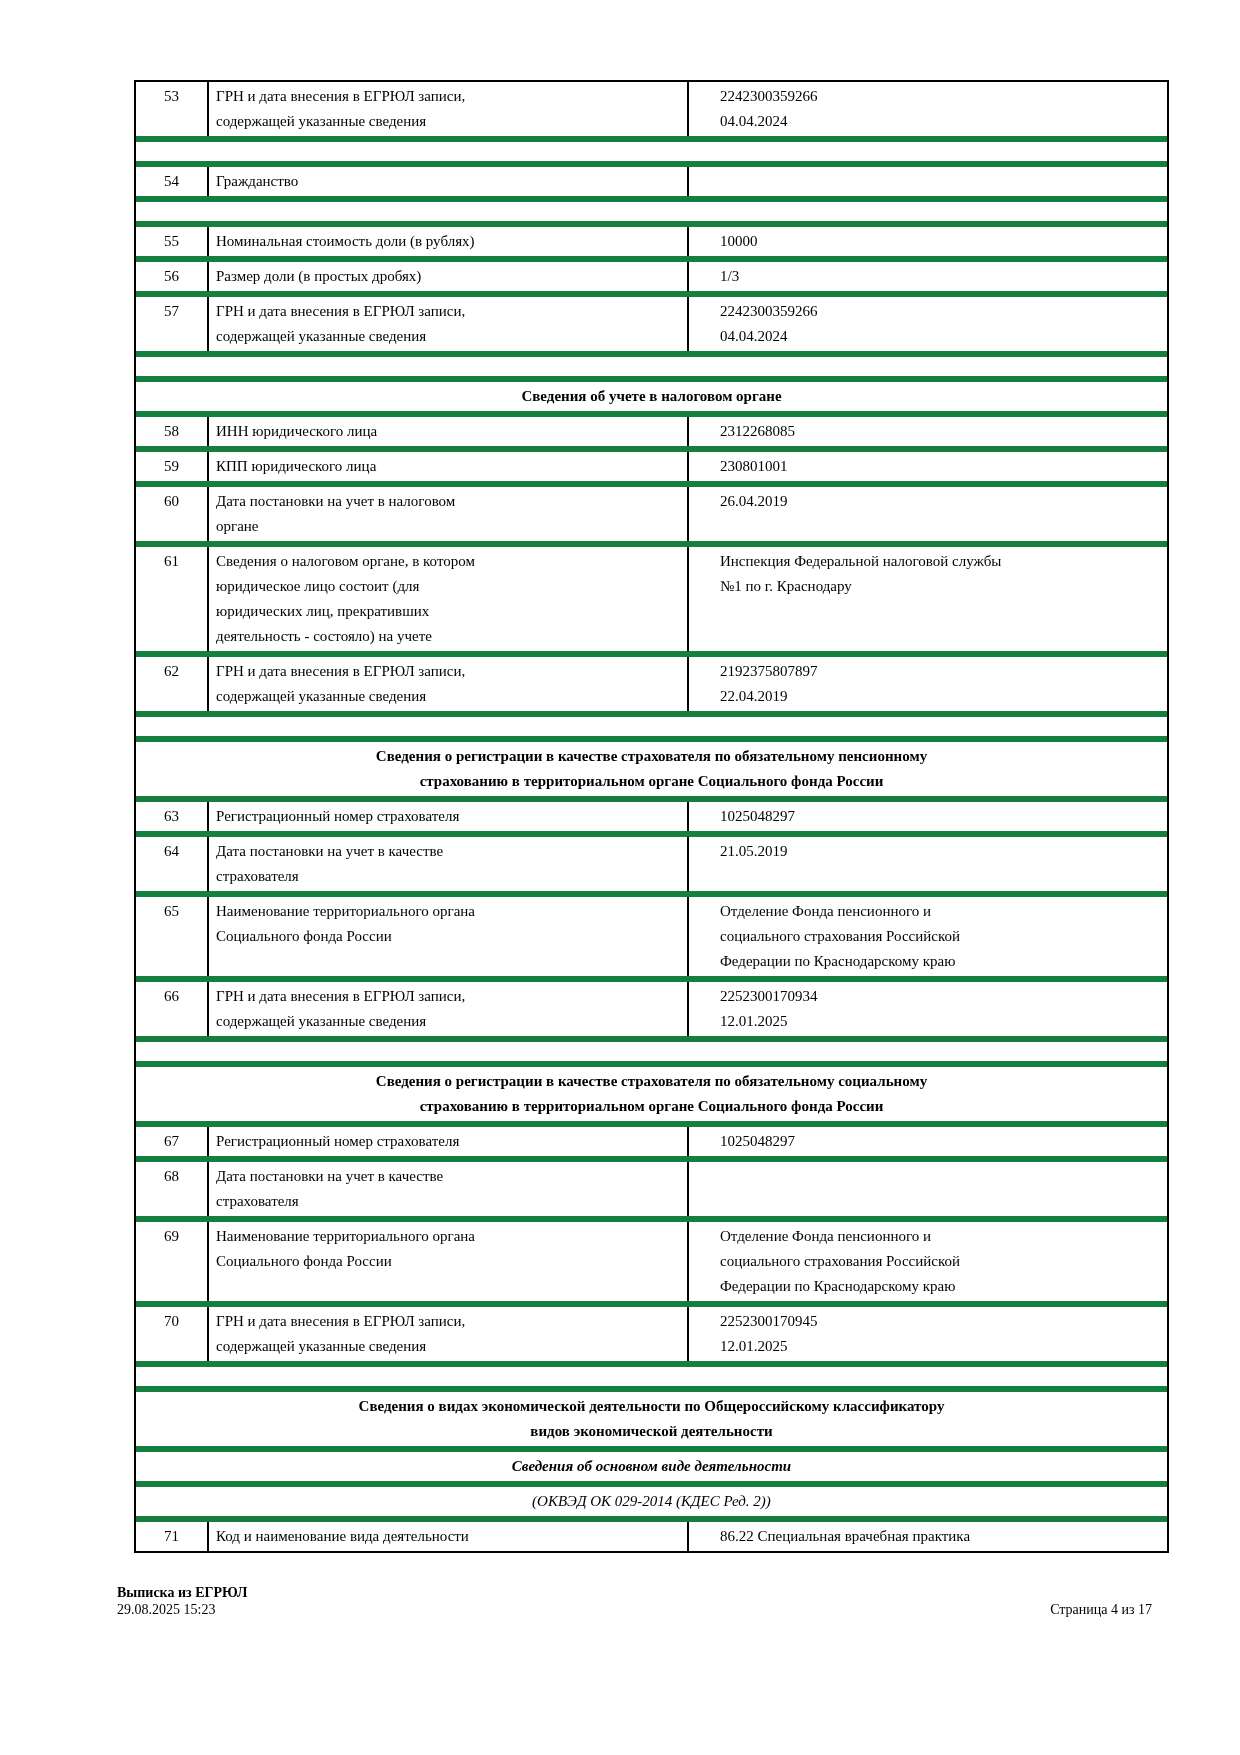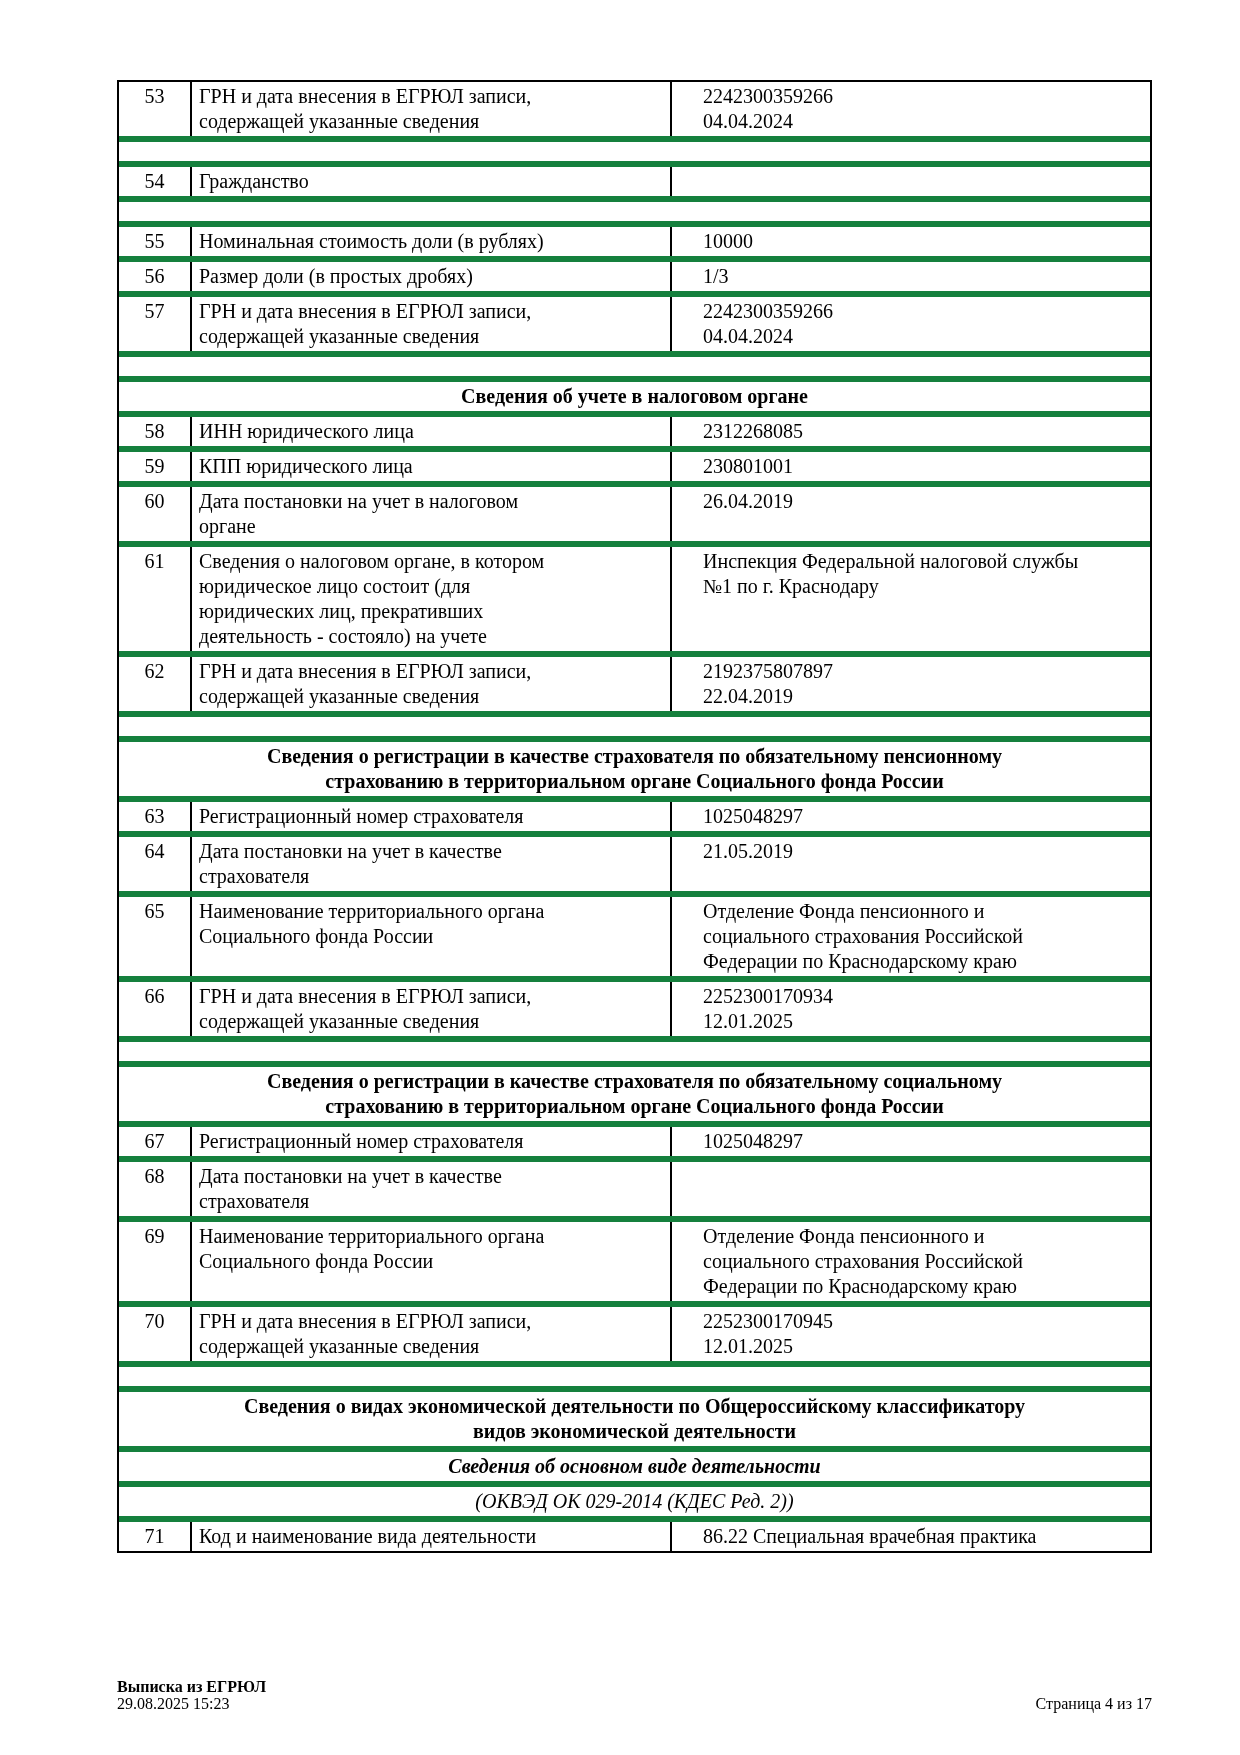--- a/index.html
+++ b/index.html
@@ -7,26 +7,26 @@
     position: relative;
     width: 1240px;
     height: 1755px;
     background: #ffffff;
     color: #000000;
     font-family: "Liberation Serif", "DejaVu Serif", serif;
     overflow: hidden;
   }
   .doc-table {
     position: absolute;
-    left: 117px;
+    left: 134px;
     top: 80px;
     width: 1035px;
     box-sizing: border-box;
     border: 2px solid #000;
-    font-size: 20px;
+    font-size: 15px;
     line-height: 25px;
   }
   .tr { display: flex; border-top: 6px solid #15803d; box-sizing: border-box; }
   .tr:first-child { border-top: 0; }
   .tr.spacer { height: 25px; }
   .td { box-sizing: border-box; padding: 2px 7px; white-space: pre-line; }
   .td.num {
     flex: 0 0 73px;
     text-align: center;
     padding: 2px 2px;
@@ -51,23 +51,23 @@
   }
   .tr.sub-i {
     display: block;
     text-align: center;
     font-style: italic;
     padding: 2px 10px;
   }
   .footer {
     position: absolute;
     left: 117px;
-    top: 1678px;
+    top: 1584px;
     width: 1035px;
-    font-size: 16px;
+    font-size: 14px;
     line-height: 17px;
   }
   .f-row { position: relative; display: flex; justify-content: space-between; align-items: flex-end; }
   .f-title { font-weight: bold; }
   .f-center {
     position: absolute;
     left: 0; right: 0; bottom: 0;
     margin-top: 25px;
   }
   .f-right { position: relative; z-index: 1; background: #fff; }

